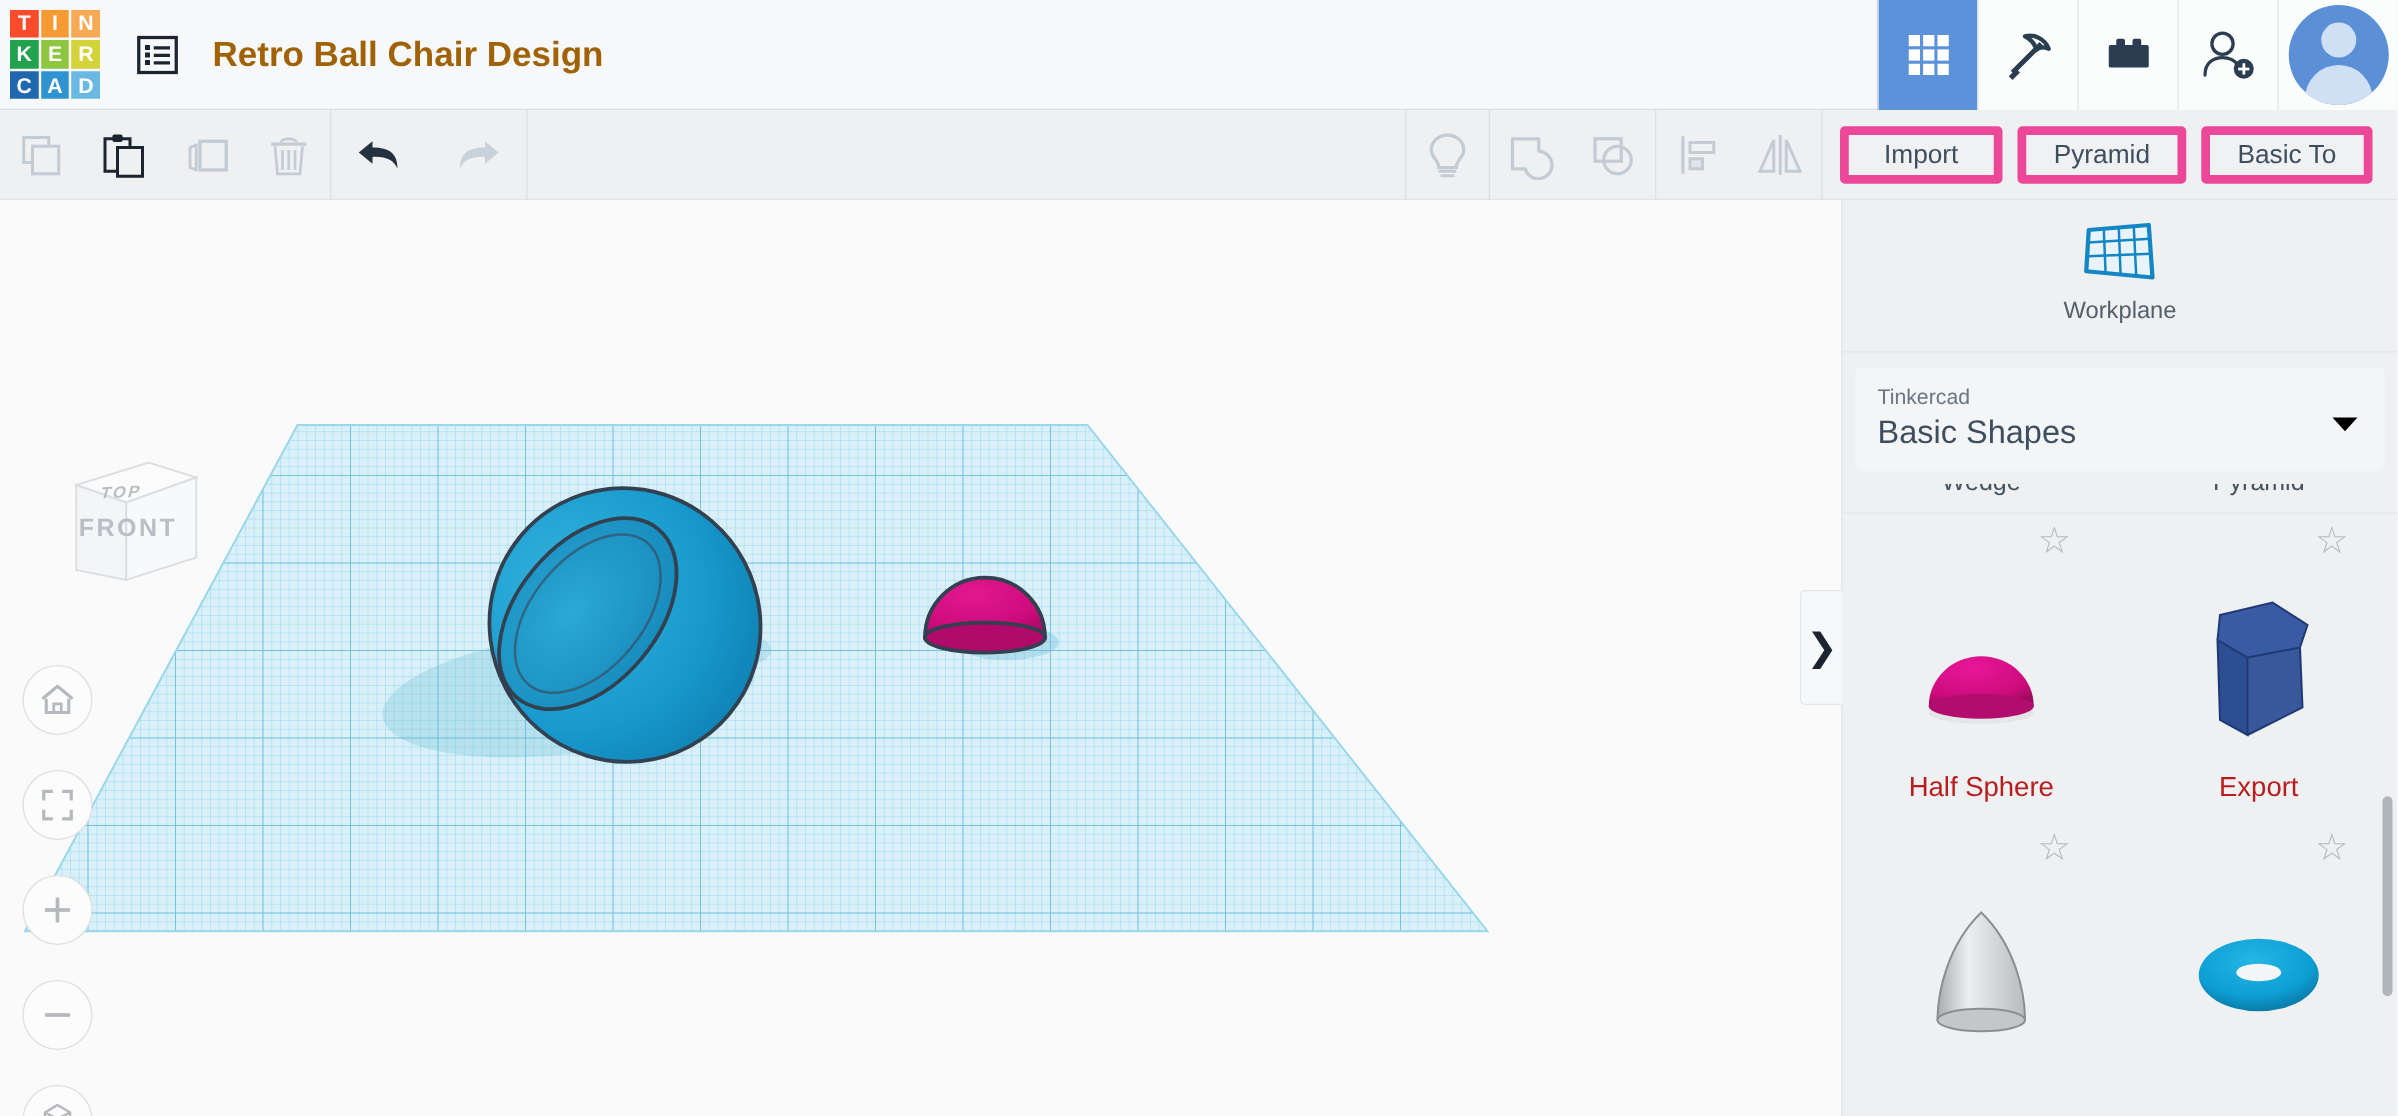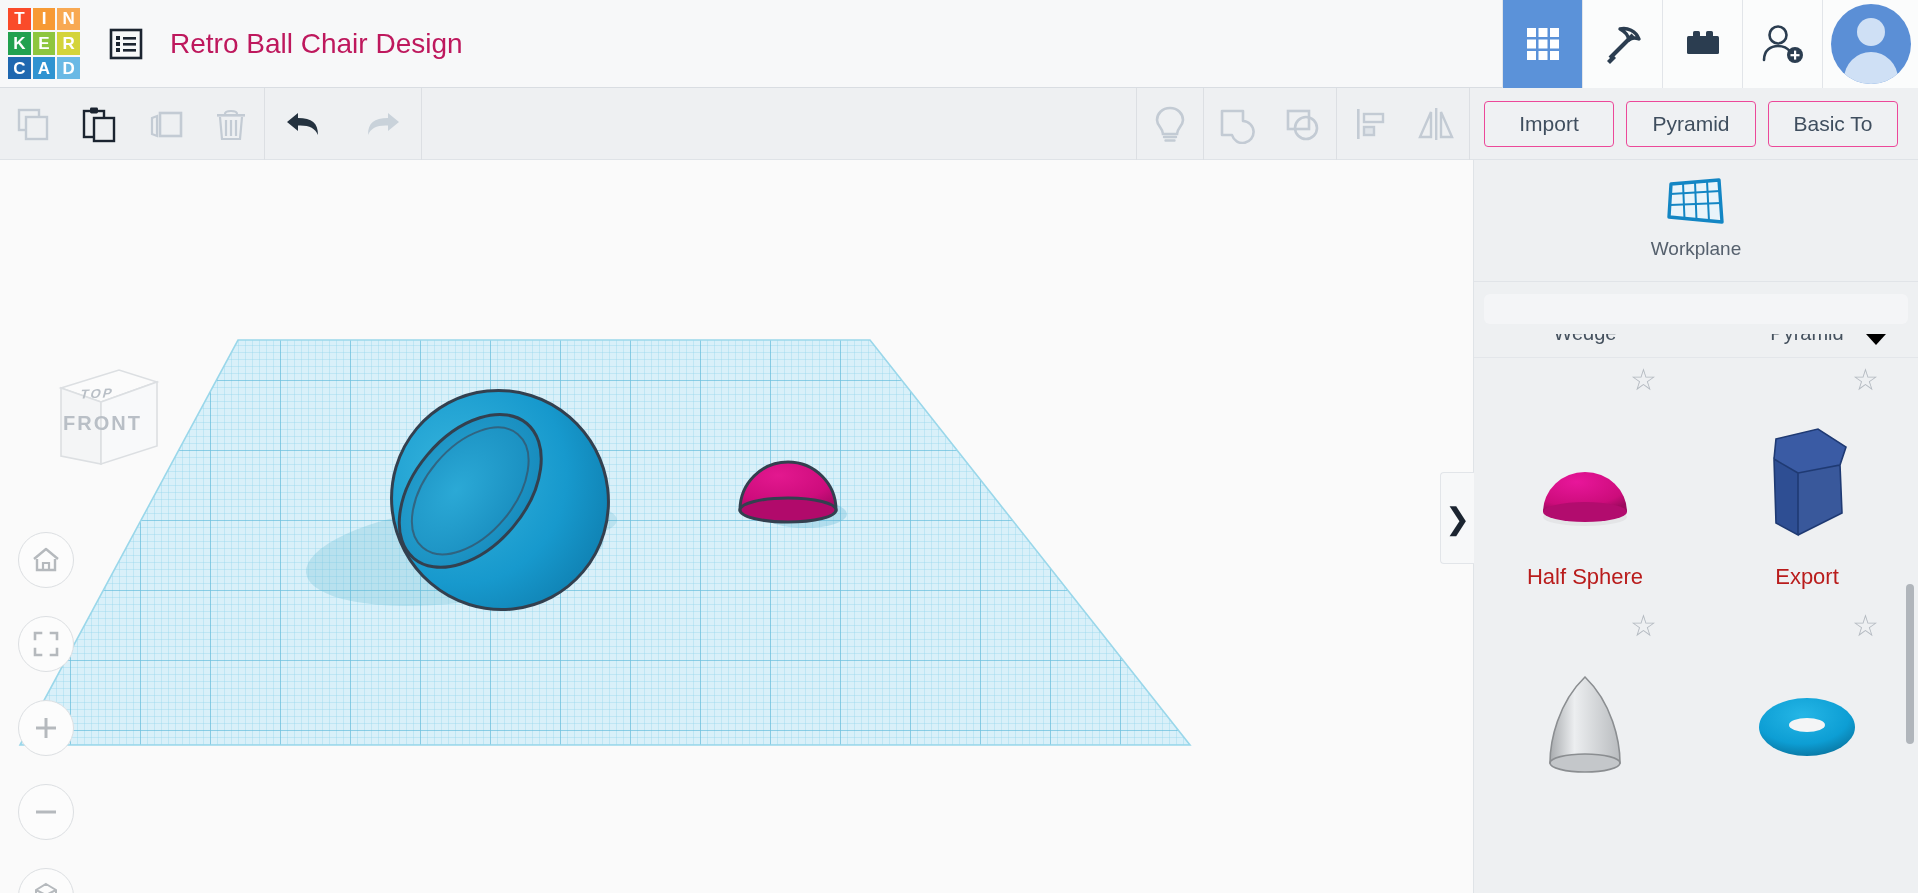--- a/index.html
+++ b/index.html
@@ -26,21 +26,21 @@
   .logo span {
     display: flex; align-items: center; justify-content: center;
     color: #fff; font-weight: bold; font-size: 17px; line-height: 1;
     font-family: "Liberation Sans", sans-serif;
   }
   .hamburger {
     margin-left: 24px; width: 44px; height: 44px; flex: none;
     display: flex; align-items: center; justify-content: center; cursor: pointer;
   }
   .doc-title {
-    margin-left: 22px; font-size: 28px; color: #be185d; font-weight: normal;
+    margin-left: 22px; font-size: 28px; color: #a16207; font-weight: bold;
     white-space: nowrap;
   }
   .topbar-spacer { flex: 1 1 auto; }
   .top-actions { display: flex; align-items: stretch; height: 88px; }
   .top-action {
     width: 80px; height: 88px; display: flex; align-items: center; justify-content: center;
     border-left: 1px solid #e2e5e9; cursor: pointer; background: #fbfcfc;
   }
   .top-action.active { background: #5b92d9; }
   .top-action.avatar-cell { border-left: 1px solid #e2e5e9; width: 96px; }
@@ -64,21 +64,21 @@
     display: flex; align-items: center;
   }
   .tb-btn {
     width: 66px; height: 72px; display: flex; align-items: center; justify-content: center;
     cursor: pointer;
   }
   .tb-sep { width: 1px; height: 72px; background: #dcdfe3; }
   .tb-grow { flex: 1 1 auto; }
   .tb-text-btn {
     height: 46px; min-width: 130px; padding: 0 22px; margin: 0 6px;
-    border: 1px solid #ec4899; border-radius: 4px; background: #eff1f3;
+    border: 7px solid #ec4899; border-radius: 4px; background: #eff1f3;
     color: #3f4e5e; font-size: 21px; display: flex; align-items: center; justify-content: center;
     cursor: pointer; white-space: nowrap;
   }
 
   
   .viewport {
     position: absolute; top: 160px; left: 0; width: 1473px; height: 733px;
     background: #fafafa; overflow: hidden;
   }
   .workplane {
@@ -433,20 +433,22 @@
           <polygon points="6,10 54,6 57,48 4,43" fill="#e9f4fa" stroke="#1386c4" stroke-width="3.4" stroke-linejoin="round"></polygon>
           <path d="M18,8.8 L19.5,45 M30,7.8 L31.5,46 M42,6.9 L44,47" stroke="#1386c4" stroke-width="2" fill="none"></path>
           <path d="M5.3,20 L55,17 M5,31 L56,29" stroke="#1386c4" stroke-width="2" fill="none"></path>
         </svg>
         <div class="tool-label">Workplane</div>
       </div>
     </div>
 
     <div class="lib-select-wrap">
       <div class="lib-select">
+        <div class="lib-vendor">Tinkercad</div>
+        <div class="lib-name">Basic Shapes</div>
         <div class="lib-caret"></div>
       </div>
     </div>
 
     <div class="shape-scroll">
       <div class="shape-clip-row">
         <div class="clip-label" style="left:0">Wedge</div>
         <div class="clip-label" style="left:50%">Pyramid</div>
       </div>
 

